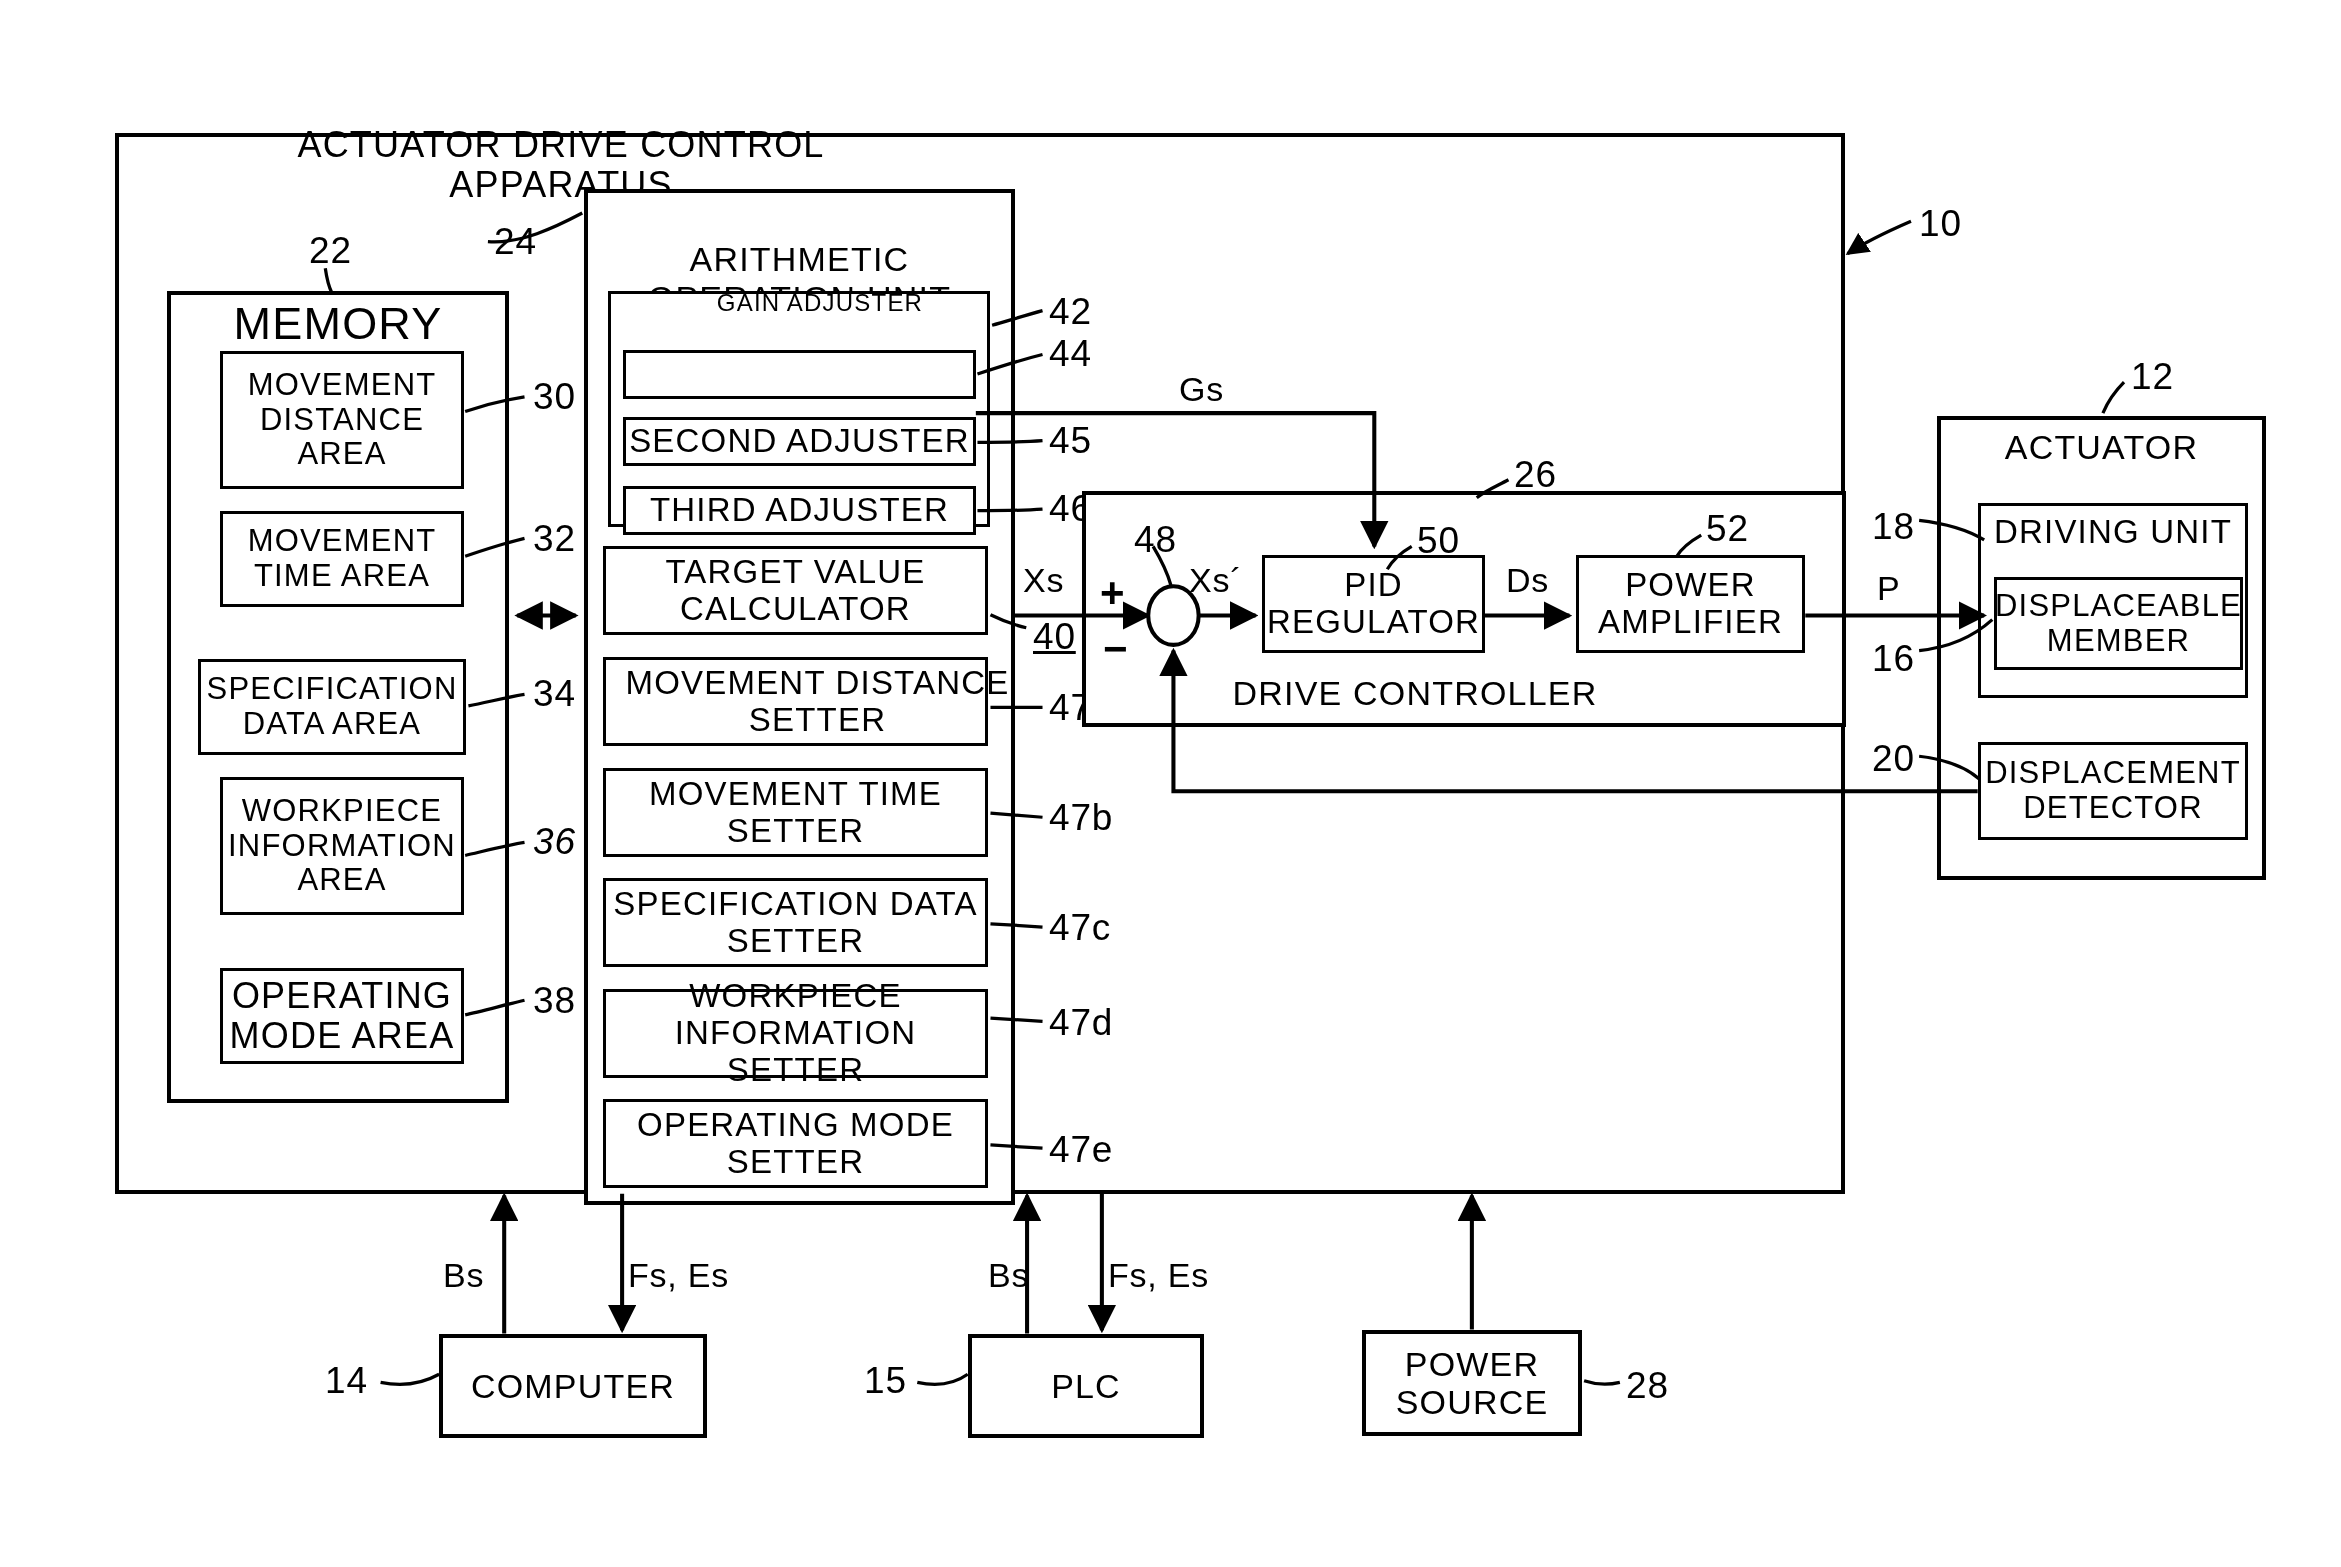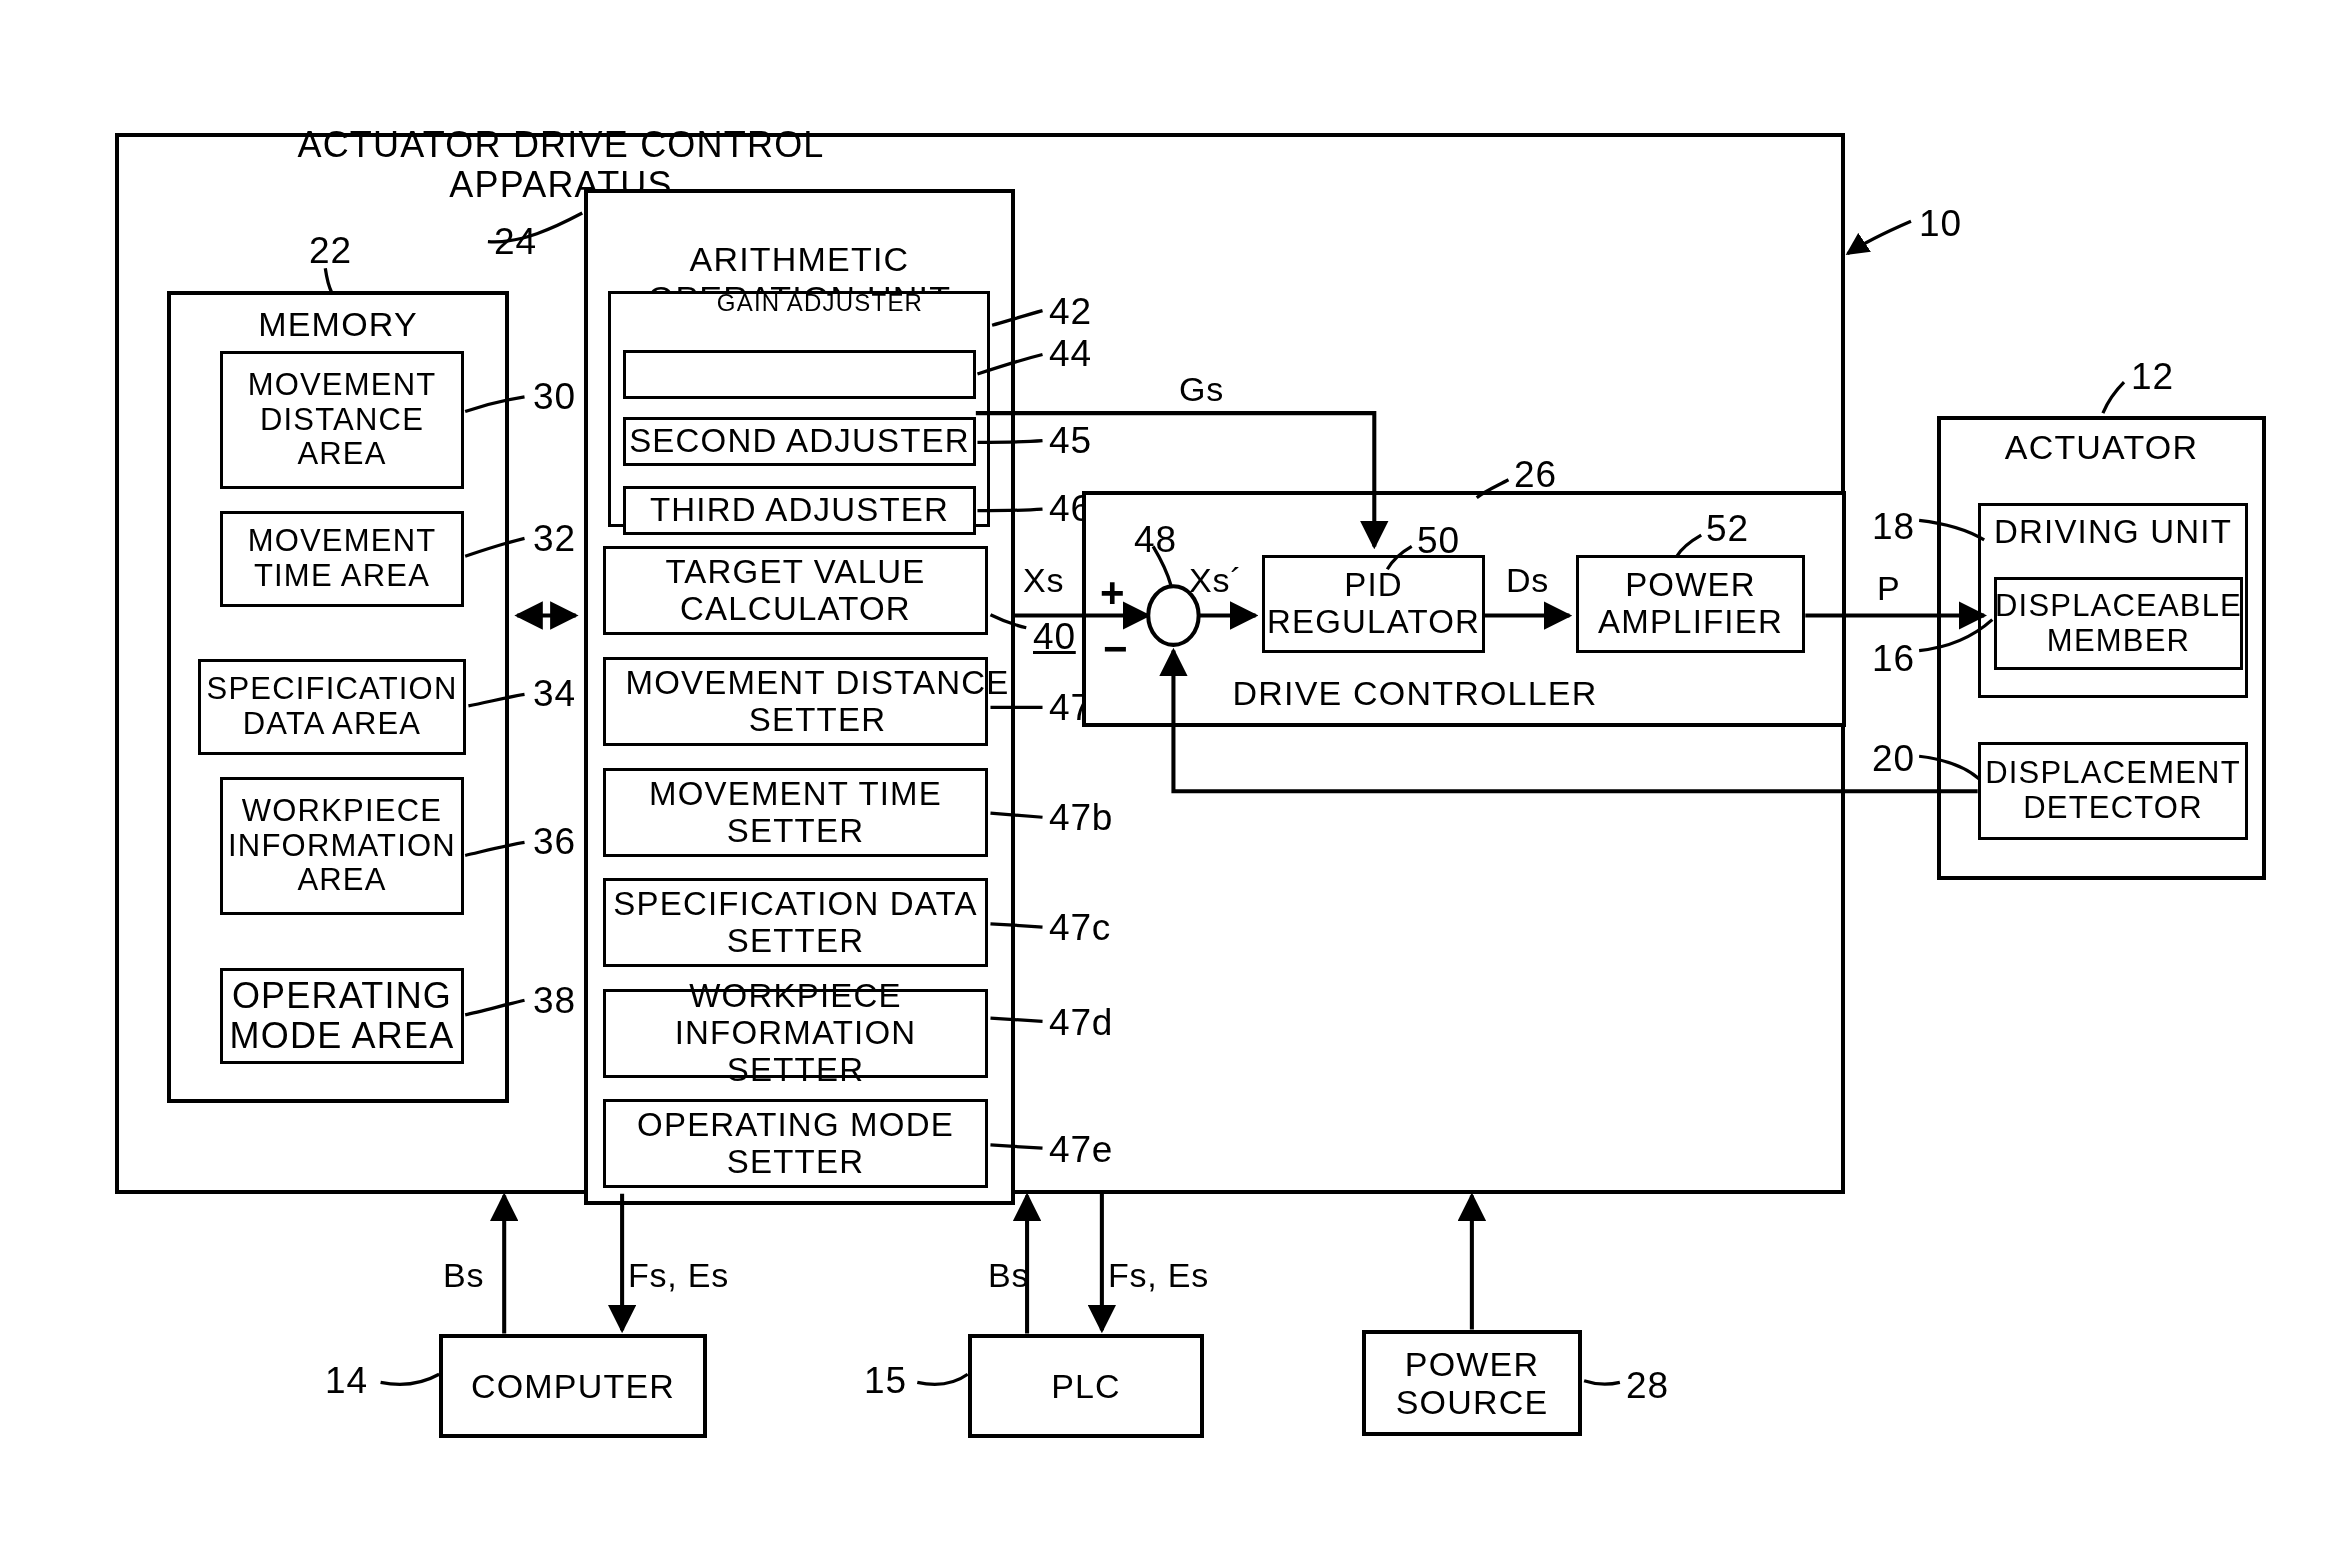--- a/index.html
+++ b/index.html
@@ -30,21 +30,21 @@
 </head>
 <body>
 
 <div id="root">
 
   <div class="box" style="left:115px;top:133px;width:1730px;height:1061px;"></div>
   <div class="lbl" style="left:195px;top:142px;width:732px;height:46px;font-size:36px;justify-content:flex-start;">ACTUATOR DRIVE CONTROL APPARATUS</div>
   <div class="ref" style="left:1919px;top:203px;">10</div>
 
   <div class="box" style="left:167px;top:291px;width:342px;height:812px;"></div>
-  <div class="lbl" style="left:167px;top:303px;width:342px;height:42px;font-size:34px;">MEMORY</div>
+  <div class="lbl" style="left:167px;top:303px;width:342px;height:42px;font-size:45px;">MEMORY</div>
   <div class="ref" style="left:309px;top:230px;">22</div>
 
   <div class="box thin" style="left:220px;top:351px;width:244px;height:138px;"></div>
   <div class="lbl" style="left:220px;top:351px;width:244px;height:138px;font-size:31px;">MOVEMENT
 DISTANCE
 AREA</div>
   <div class="ref" style="left:533px;top:376px;">30</div>
 
   <div class="box thin" style="left:220px;top:511px;width:244px;height:96px;"></div>
   <div class="lbl" style="left:220px;top:511px;width:244px;height:96px;font-size:31px;">MOVEMENT
@@ -53,21 +53,21 @@
 
   <div class="box thin" style="left:198px;top:659px;width:268px;height:96px;"></div>
   <div class="lbl" style="left:198px;top:659px;width:268px;height:96px;font-size:31px;">SPECIFICATION
 DATA AREA</div>
   <div class="ref" style="left:533px;top:673px;">34</div>
 
   <div class="box thin" style="left:220px;top:777px;width:244px;height:138px;"></div>
   <div class="lbl" style="left:220px;top:777px;width:244px;height:138px;font-size:31px;">WORKPIECE
 INFORMATION
 AREA</div>
-  <div class="ref" style="left:533px;top:821px;">36</div>
+  <div class="ref" style="left:533px;top:821px;font-style:italic;">36</div>
 
   <div class="box thin" style="left:220px;top:968px;width:244px;height:96px;"></div>
   <div class="lbl" style="left:220px;top:968px;width:244px;height:96px;font-size:36px;">OPERATING
 MODE AREA</div>
   <div class="ref" style="left:533px;top:980px;">38</div>
 
   <div class="box" style="left:584px;top:189px;width:431px;height:1016px;"></div>
   <div class="lbl" style="left:584px;top:205px;width:431px;height:75px;font-size:34px;margin-top:36px;">ARITHMETIC
 OPERATION UNIT</div>
   <div class="ref" style="left:494px;top:221px;">24</div>

